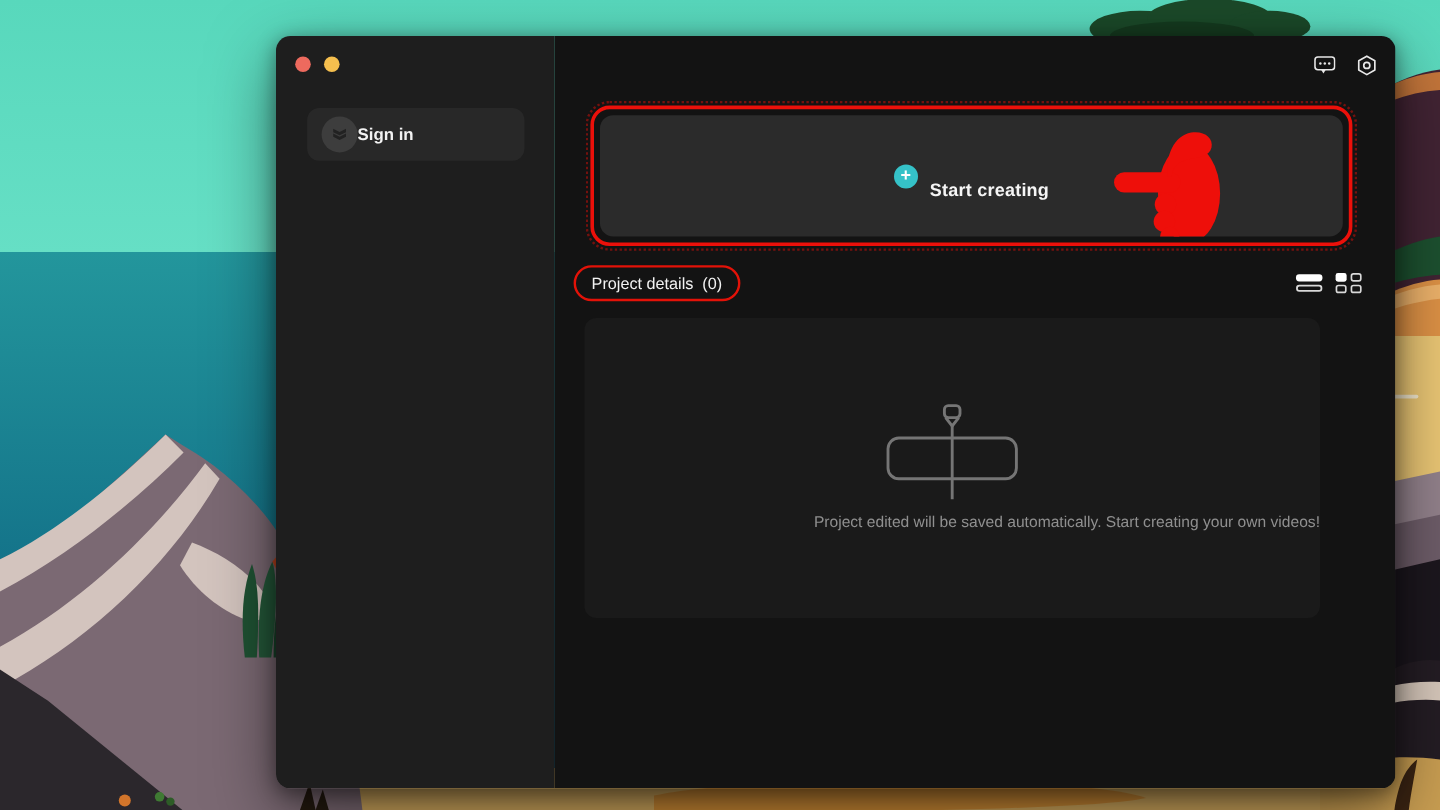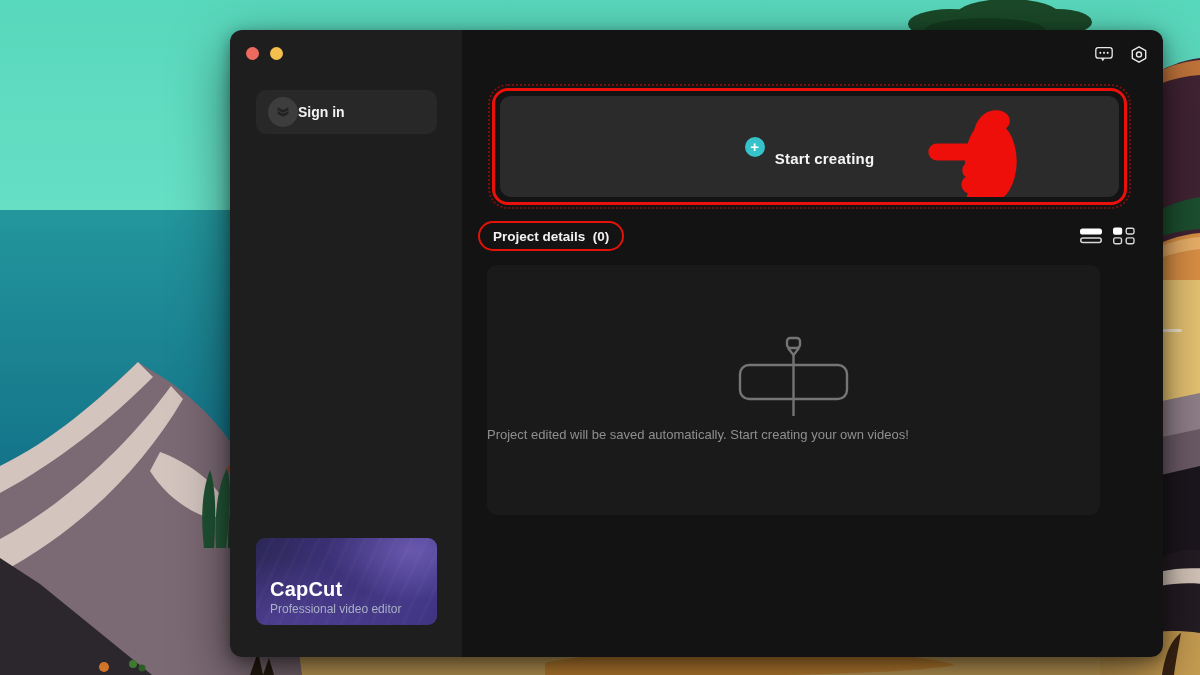--- a/index.html
+++ b/index.html
@@ -60,29 +60,29 @@
   .plus-circle { width:20px; height:20px; border-radius:50%; background:#35c2c8;
                  color:#ffffff; font-size:15px; font-weight:700; line-height:19px;
                  text-align:center; flex:0 0 auto; }
   .start-label { color:#f5f5f5; font-size:15px; font-weight:700; letter-spacing:.2px;margin-top:24px; }
   .hand { position:absolute; right:100px; top:10px; width:92px; height:100px; }
 
   
   .details-annotation { position:absolute; left:16px; top:191px; height:30px;
                         border:2.5px solid #e31208; border-radius:15px;
                         display:flex; align-items:center; padding:0 13px; }
-  .details-label { color:#f2f2f2; font-size:13.5px; font-weight:700; white-space:pre; }
+  .details-label { color:#f2f2f2; font-size:13.5px; font-weight:400; white-space:pre; }
   .view-toggles { position:absolute; right:27px; top:196px; display:flex; gap:9px; }
   .vt { width:24px; height:20px; }
 
   
   .empty-panel { position:absolute; left:25px; top:235px; width:613px; height:250px;
                  background:#1a1a1a; border-radius:10px; }
   .clip-icon { position:absolute; left:50%; top:70px; transform:translateX(-50%); }
-  .empty-msg { position:absolute; left:0; right:0; top:162px; text-align:left;
+  .empty-msg { position:absolute; left:0; right:0; top:162px; text-align:right;
                color:#8f8f8f; font-size:13px; }
 </style>
 </head>
 <body>
 <div id="stage">
 
   <svg id="wallpaper" viewBox="0 0 1200 675" preserveAspectRatio="none" aria-hidden="true">
     <defs>
       <linearGradient id="sky" x1="0" y1="0" x2="0" y2="1">
         <stop offset="0" stop-color="#58d8bc"></stop>
@@ -161,25 +161,20 @@
           <svg width="16" height="16" viewBox="0 0 24 24">
             <g fill="#222222">
               <path d="M4,5 L12,9 L20,5 L20,9.2 L12,13.2 L4,9.2 Z"></path>
               <path d="M4,10.8 L12,14.8 L20,10.8 L20,15 L12,19 L4,15 Z"></path>
             </g>
           </svg>
         </div>
         <span class="signin-label">Sign in</span>
       </div>
 
-      <div class="brand-card">
-        <div class="brand-swirl"></div>
-        <div class="brand-title">CapCut</div>
-        <div class="brand-sub">Professional video editor</div>
-      </div>
     </aside>
 
     <main class="main">
 
       <div class="titlebar-icons">
         <div class="tb-icon">
           <svg width="20" height="19" viewBox="0 0 22 20">
             <rect x="1" y="1.5" width="20" height="13" rx="3" fill="none" stroke="#e8e8e8" stroke-width="1.6"></rect>
             <path d="M7.2,14.5 L9.6,18.2 L12,14.5 Z" fill="#e8e8e8"></path>
             <circle cx="6.5" cy="8" r="1.25" fill="#e8e8e8"></circle>

